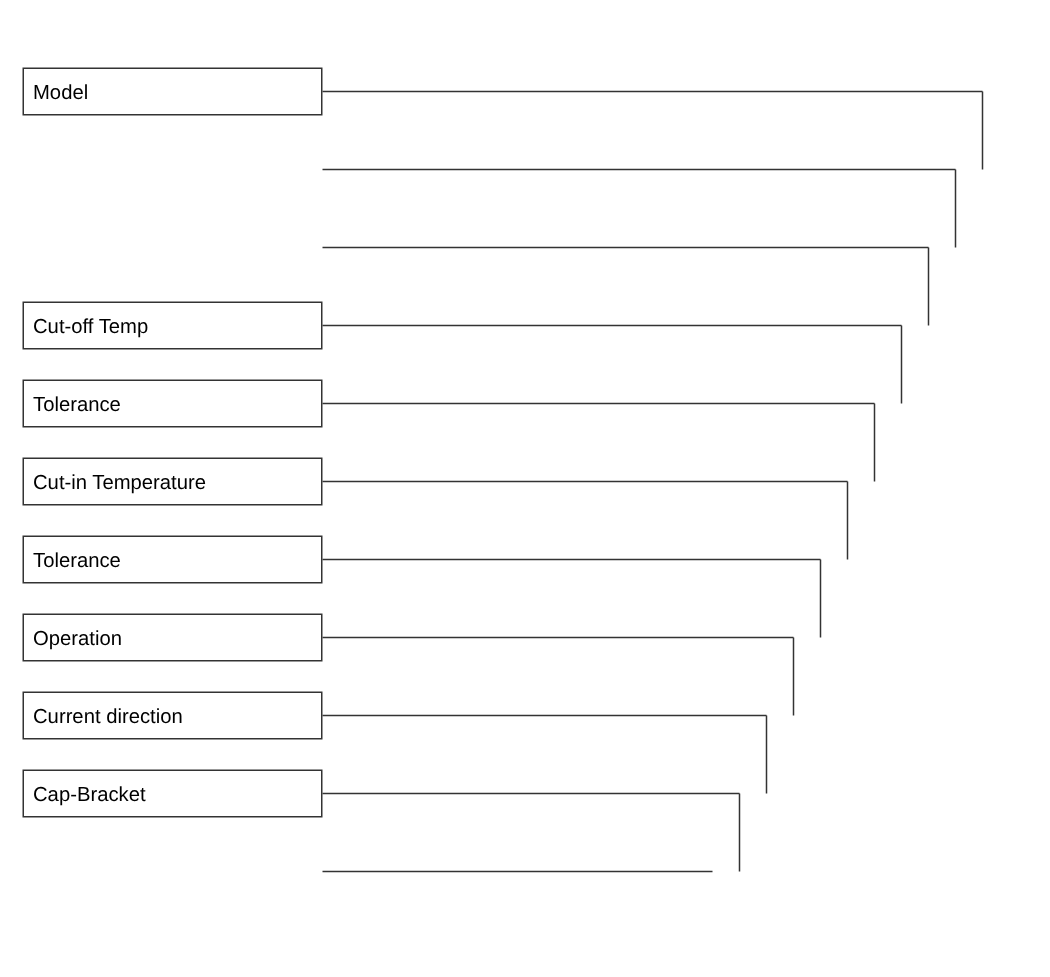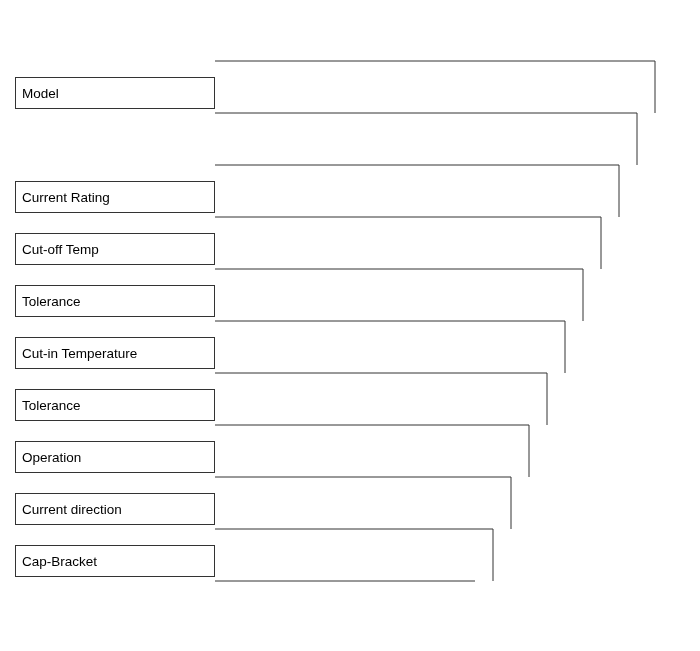--- a/index.html
+++ b/index.html
@@ -31,21 +31,20 @@
       left: 10px;
       right: 10px;
       bottom: 10px;
     }
     
     .row {
       position: absolute;
       left: 0;
       display: flex;
       align-items: center;
-      margin-top: 32px;
     }
     .label-box {
       border: 1px solid #333;
       padding: 2px 6px;
       min-width: 200px;
       width: 200px;
       height: 32px;
       display: flex;
       align-items: center;
       background: #fff;
@@ -64,23 +63,20 @@
 </head>
 <body>
 
 <div class="container">
 
   <div class="diagram-area">
 
     <div id="rows-container" style="position:absolute;top:0;left:0;width:100%;height:100%;">
         <div class="row" style="top: 5px; left: 5px;">
           <div class="label-box">Model</div>
-        </div>
-        <div class="row" style="top: 109px; left: 5px;">
-          <div class="label-box">Current Rating</div>
         </div>
         <div class="row" style="top: 161px; left: 5px;">
           <div class="label-box">Cut-off Temp</div>
         </div>
         <div class="row" style="top: 213px; left: 5px;">
           <div class="label-box">Tolerance</div>
         </div>
         <div class="row" style="top: 265px; left: 5px;">
           <div class="label-box">Cut-in Temperature</div>
         </div>

